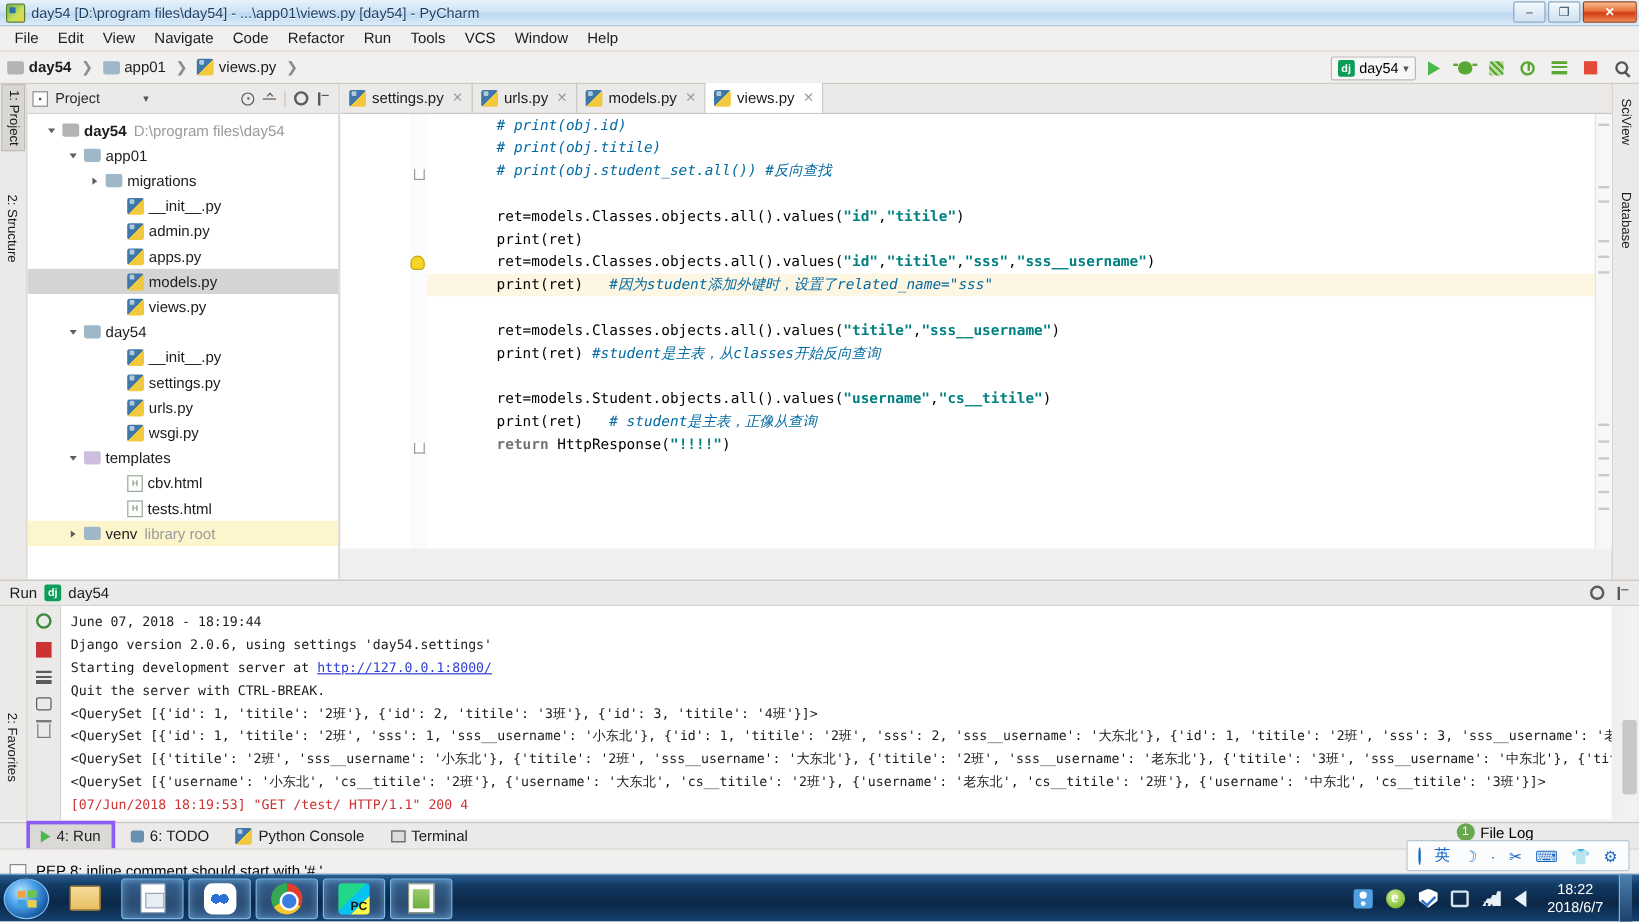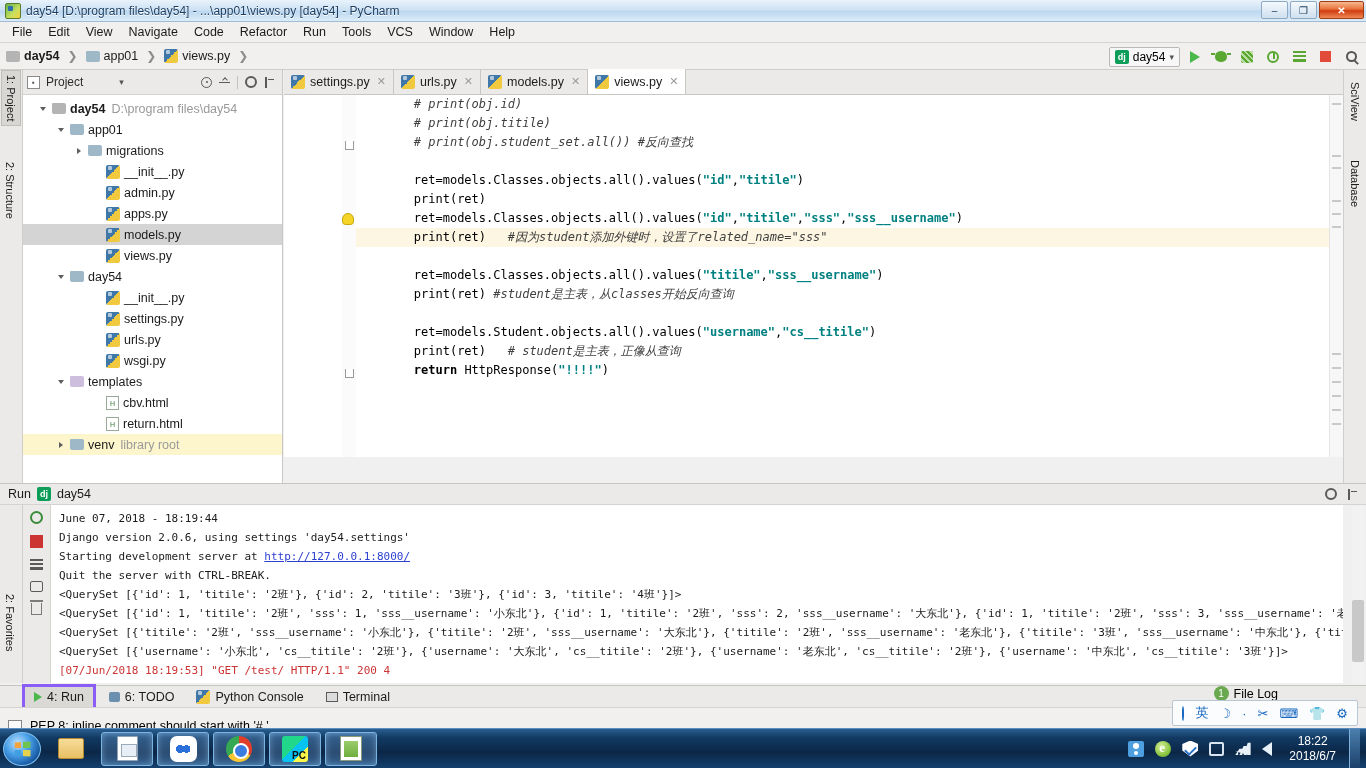--- a/index.html
+++ b/index.html
@@ -174,23 +174,23 @@
     background: #fbfbfb; border-right: 1px solid #e9e9e9;
   }
   .foldstrip { position:absolute; left:58px; top:0; width:14px; height:362px; background:#fbfbfb; }
   .codearea { position: absolute; left: 72px; top: 0; right: 0; height: 362px; }
   .cline { height: 19px; line-height: 19px; white-space: pre; font-family: "DejaVu Sans Mono", monospace; font-size: 12px; }
   .lnum {
     height: 19px; line-height: 19px; text-align: right; padding-right: 8px;
     color: #999999; font-family: "DejaVu Sans Mono", monospace; font-size: 11.5px;
   }
   .cline.hl, .lnum.hl { background: #fdf6e3; }
-  .kw { color: #000000; font-weight: bold; }
+  .kw { color: #737373; font-weight: bold; }
   .str { color: #008080; font-weight: bold; }
-  .cmt { color: #404040; font-style: italic; }
+  .cmt { color: #0369a1; font-style: italic; }
   .plain { color: #000000; }
   .bulb { position:absolute; left:58px; width:12px; height:12px; background:#f5d327; border-radius:50% 50% 30% 30%; border:1px solid #c6a70d; }
   .foldmark { position:absolute; left:61px; width:9px; height:9px; border:1px solid #9a9a9a; border-top:none; background:#fff; }
   .editor-vscroll {
     position:absolute; right:0; top:0; width:14px; height:362px; background:#f7f7f7; border-left:1px solid #e4e4e4;
   }
   .err-marks { position:absolute; right:0; top:0; width:14px; height:362px; }
   .err-mark { position:absolute; right:2px; width:9px; height:2px; background:#c9c9c9; }
   .editor-footer {
     position:absolute; left:284px; top:457px; width:1059px; height:26px;
@@ -521,21 +521,21 @@
         <div class="trow">
           <span style="width:64px;flex:none;"></span>
           <span class="tw"></span>
           <span class="ic-html">H</span>
           <span class="tlabel">cbv.html</span>
         </div>
         <div class="trow">
           <span style="width:64px;flex:none;"></span>
           <span class="tw"></span>
           <span class="ic-html">H</span>
-          <span class="tlabel">return.html</span>
+          <span class="tlabel">tests.html</span>
         </div>
         <div class="trow highlight">
           <span style="width:28px;flex:none;"></span>
           <span class="tw">
             <span class="chev"></span>
           </span>
           <span class="ic-folder blue"></span>
           <span class="tlabel">venv</span>
           <span class="tpath">library root</span>
         </div>

